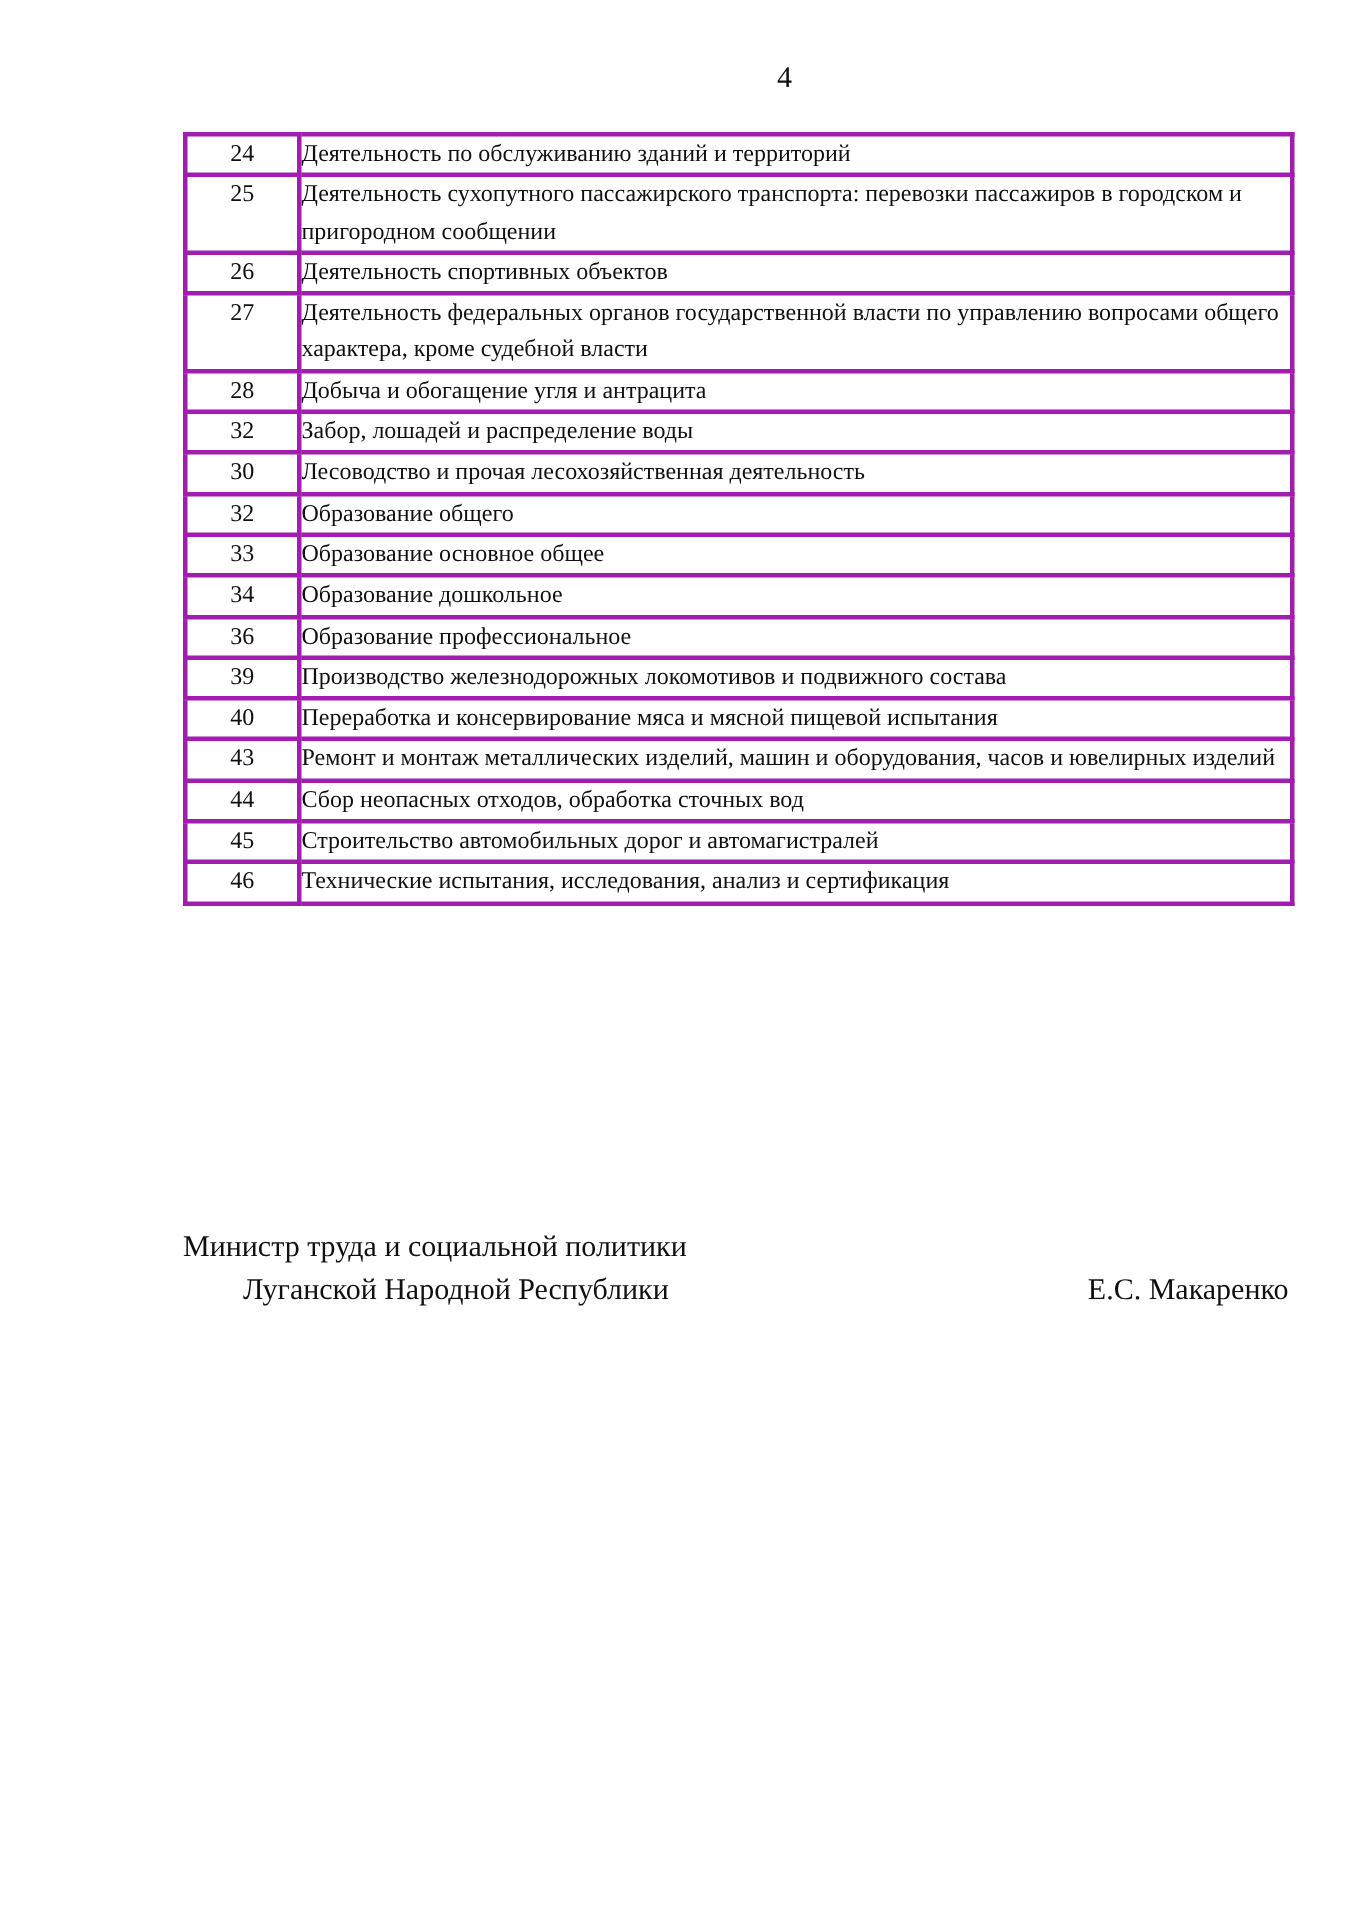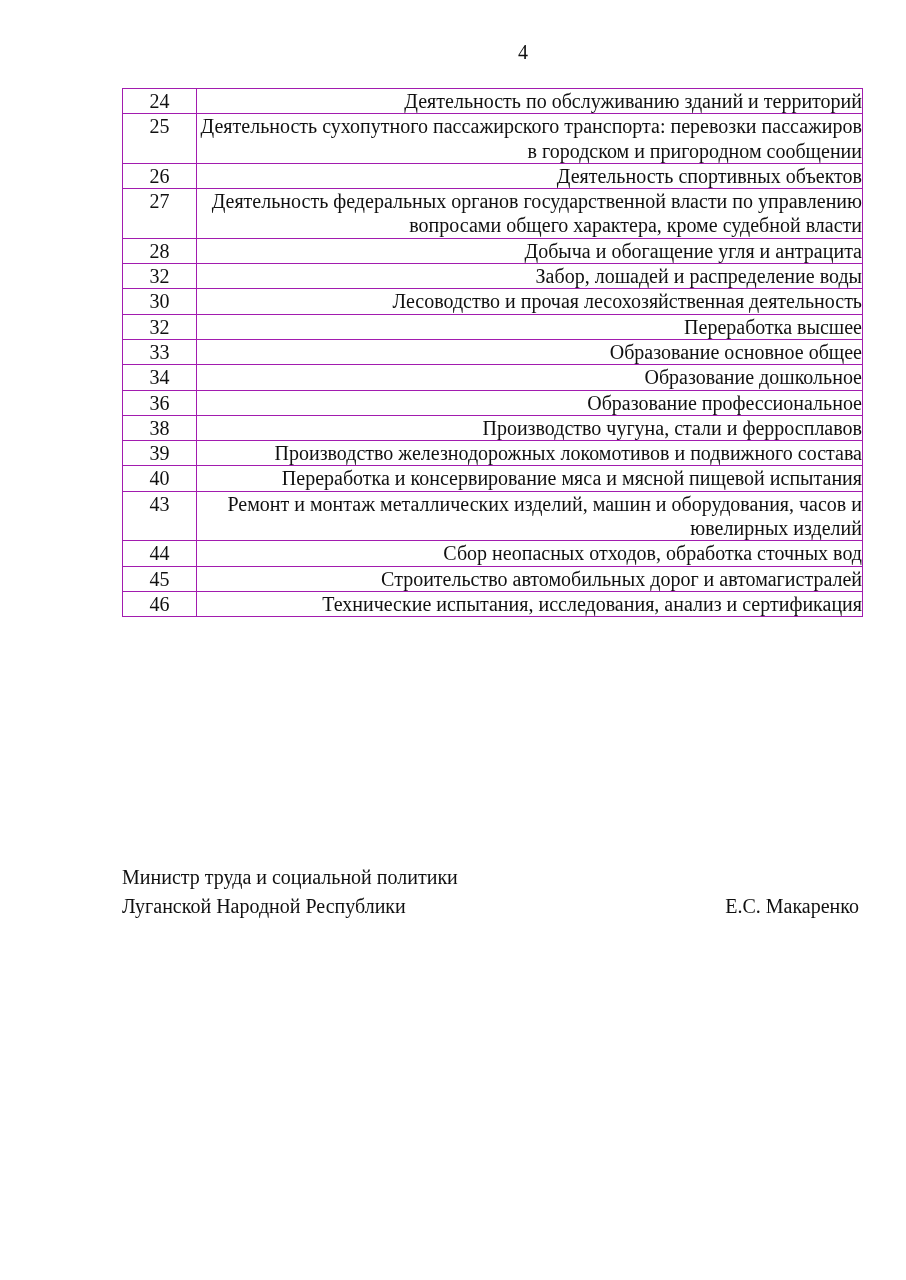--- a/index.html
+++ b/index.html
@@ -29,47 +29,47 @@
   }
   table.doc-table {
     position: absolute;
     top: 88px;
     left: 122px;
     width: 741px;
     border-collapse: collapse;
     table-layout: fixed;
   }
   table.doc-table td {
-    border: 1px solid #a21caf;
-    font-size: 20px;
+    border: 3px solid #a21caf;
+    font-size: 16px;
     line-height: 24.3px;
     vertical-align: top;
     padding: 0;
   }
   td.num {
     width: 73px;
     text-align: center;
   }
   td.txt {
     padding-left: 9px;
     padding-right: 3px;
-    text-align: right;
   }
   .signature {
     position: absolute;
-    top: 863px;
+    top: 817px;
     left: 122px;
     width: 737px;
     font-size: 20px;
     line-height: 29px;
   }
   .sig-line2 {
     display: flex;
     justify-content: space-between;
     align-items: flex-start;
+    margin-left: 40px;
   }
 </style>
 </head>
 <body>
 
 <div class="page">
 
   <div class="page-number">4</div>
 
   <table class="doc-table">
@@ -97,37 +97,33 @@
         <tr>
           <td class="num">32</td>
           <td class="txt">Забор, лошадей и распределение воды</td>
         </tr>
         <tr>
           <td class="num">30</td>
           <td class="txt">Лесоводство и прочая лесохозяйственная деятельность</td>
         </tr>
         <tr>
           <td class="num">32</td>
-          <td class="txt">Переработка высшее</td>
+          <td class="txt">Образование общего</td>
         </tr>
         <tr>
           <td class="num">33</td>
           <td class="txt">Образование основное общее</td>
         </tr>
         <tr>
           <td class="num">34</td>
           <td class="txt">Образование дошкольное</td>
         </tr>
         <tr>
           <td class="num">36</td>
           <td class="txt">Образование профессиональное</td>
-        </tr>
-        <tr>
-          <td class="num">38</td>
-          <td class="txt">Производство чугуна, стали и ферросплавов</td>
         </tr>
         <tr>
           <td class="num">39</td>
           <td class="txt">Производство железнодорожных локомотивов и подвижного состава</td>
         </tr>
         <tr>
           <td class="num">40</td>
           <td class="txt">Переработка и консервирование мяса и мясной пищевой испытания</td>
         </tr>
         <tr>

